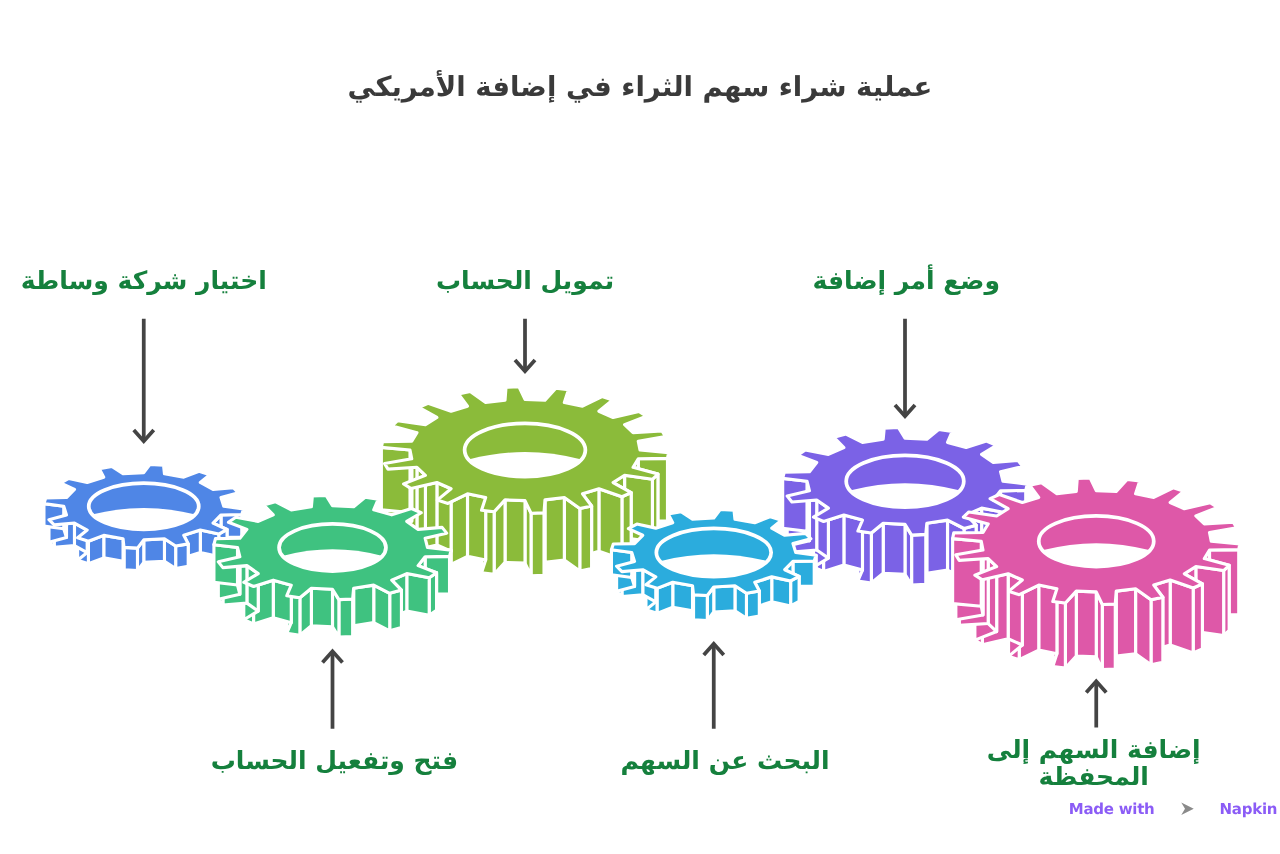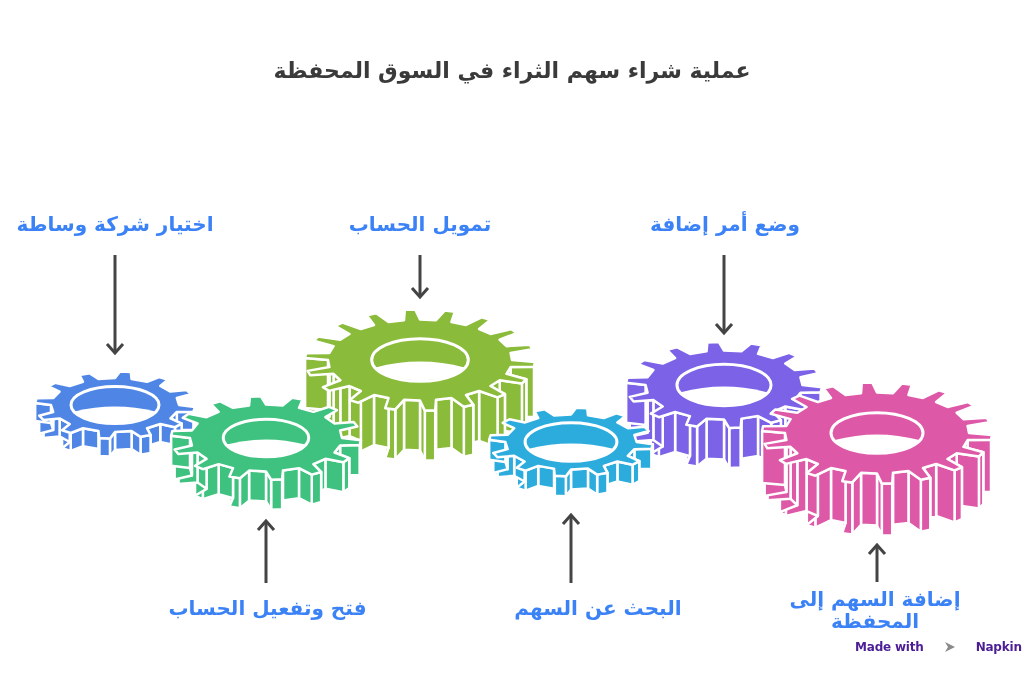--- a/index.html
+++ b/index.html
@@ -1,27 +1,27 @@
 <!DOCTYPE html>
 <html><head>
 <meta charset="utf-8">
 <style>
   html, body { margin:0; padding:0; background:#ffffff; }
   body { width:1024px; height:683px; position:relative; overflow:hidden; font-family:"DejaVu Sans", sans-serif; }
   .title { position:absolute; left:0; width:1024px; top:58px; text-align:center; font-size:22px; font-weight:bold; color:#3a3a3a; direction:rtl; }
-  .label { position:absolute; font-size:20px; font-weight:bold; color:#3b82f6; direction:rtl; text-align:center; white-space:nowrap; }
+  .label { position:absolute; font-size:20px; font-weight:bold; color:#15803d; direction:rtl; text-align:center; white-space:nowrap; }
   .label.multi { white-space:normal; line-height:22px; }
   svg.canvas { position:absolute; left:0; top:0; }
-  .credit { position:absolute; left:855px; top:640px; font-size:12px; font-weight:bold; color:#4c1d95; letter-spacing:-0.2px; display:flex; align-items:center; gap:20px; }
+  .credit { position:absolute; left:855px; top:640px; font-size:12px; font-weight:bold; color:#8b5cf6; letter-spacing:-0.2px; display:flex; align-items:center; gap:20px; }
   .credit .logo { width:12px; height:12px; display:inline-block; }
 </style>
 </head>
 <body>
 
-<div class="title">عملية شراء سهم الثراء في السوق المحفظة</div>
+<div class="title">عملية شراء سهم الثراء في إضافة الأمريكي</div>
 
 <svg class="canvas" width="1024" height="683" viewBox="0 0 1024 683">
   <defs>
     <marker id="ah" markerWidth="12" markerHeight="10" refX="6" refY="5" orient="auto" markerUnits="userSpaceOnUse">
       <path d="M0,0 L6,5 L0,10" fill="none" stroke="#444" stroke-width="2.5"></path>
     </marker>
   </defs>
 
   <g stroke="#444" stroke-width="3" fill="none">
     <path d="M115 255 L115 352"></path>
@@ -257,21 +257,21 @@
         <ellipse cx="877" cy="433" rx="46" ry="20.24" fill="#de58a8" stroke="#fff" stroke-width="3"></ellipse>
         <path d="M834.68,440.084 Q877,428.952 919.32,440.084 A46 20.24 0 0 1 834.68,440.084 Z" fill="#fff"></path>
       </g>
     </g>
 </svg>
 
 <div class="label" style="left:10px; top:212px; width:210px;">اختيار شركة وساطة</div>
 <div class="label" style="left:330px; top:212px; width:180px;text-align:center;">تمويل الحساب</div>
 <div class="label" style="left:625px; top:212px; width:200px;">وضع أمر إضافة</div>
 <div class="label" style="left:155px; top:596px; width:225px;">فتح وتفعيل الحساب</div>
-<div class="label" style="left:498px; top:596px; width:200px;">البحث عن السهم</div>
+<div class="label" style="left:480px; top:596px; width:200px;">البحث عن السهم</div>
 <div class="label multi" style="left:780px; top:588px; width:190px;">إضافة السهم إلى المحفظة</div>
 
 <div class="credit">
   <span>Made with</span>
   <svg class="logo" viewBox="0 0 12 12">
     <path d="M1 1 L11 6 L1 11 L4 6 Z" fill="#8a8a8a"></path>
   </svg>
   <span>Napkin</span>
 </div>
 

